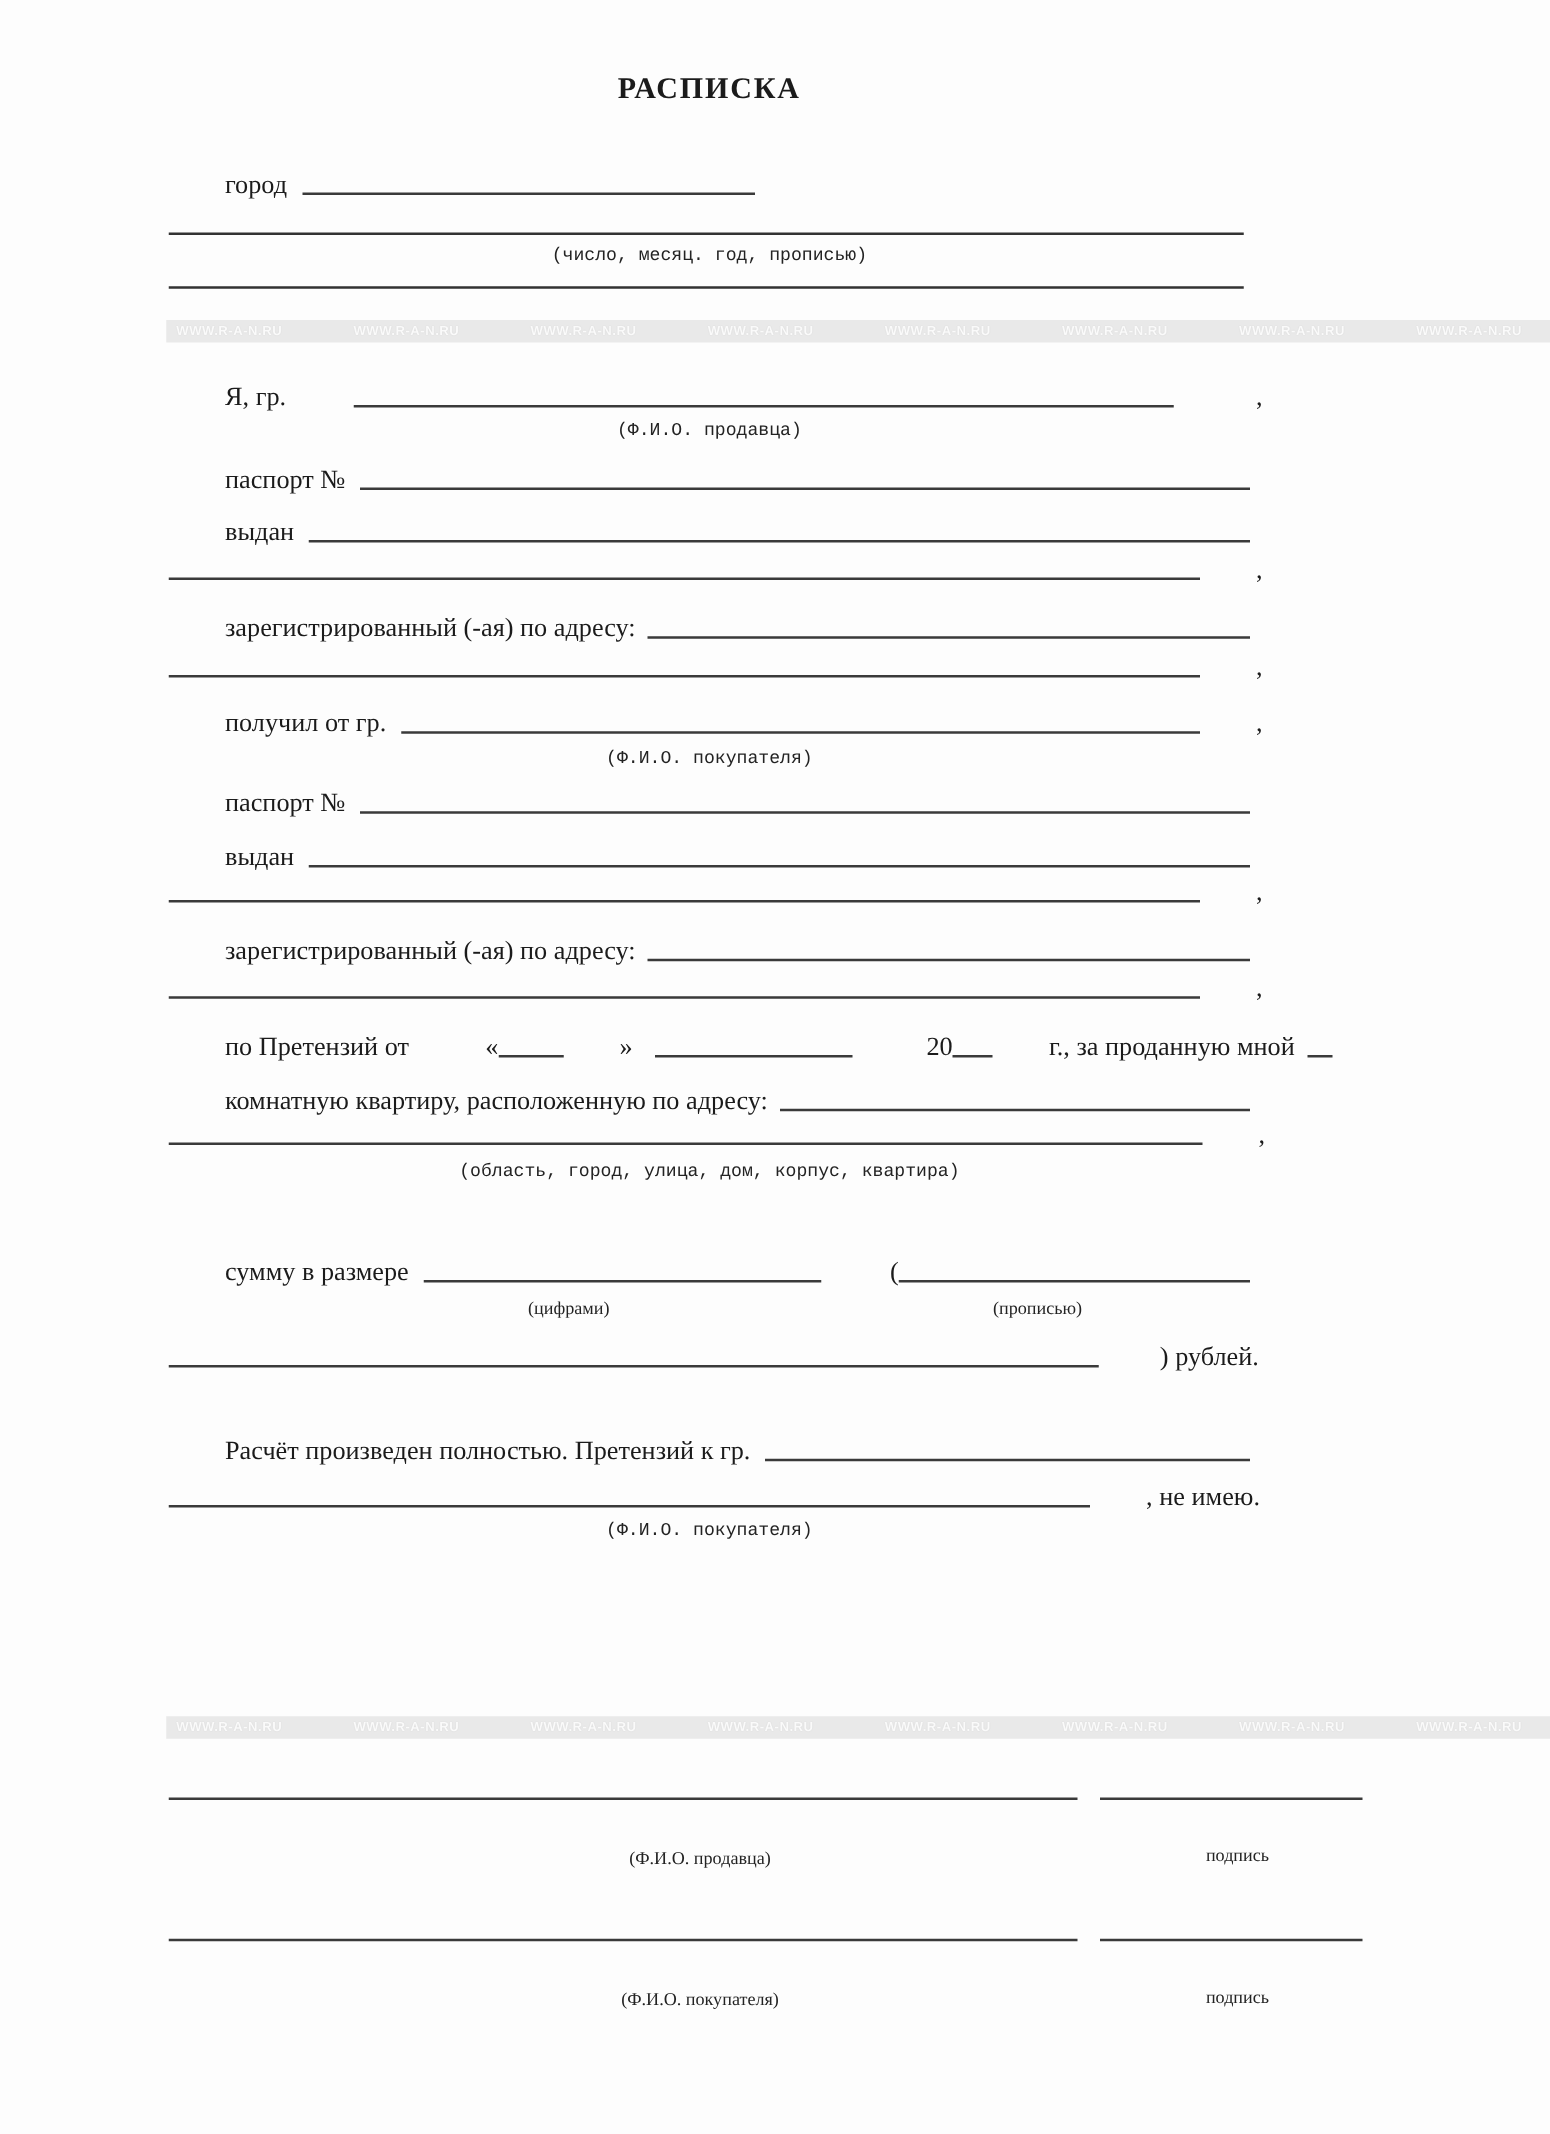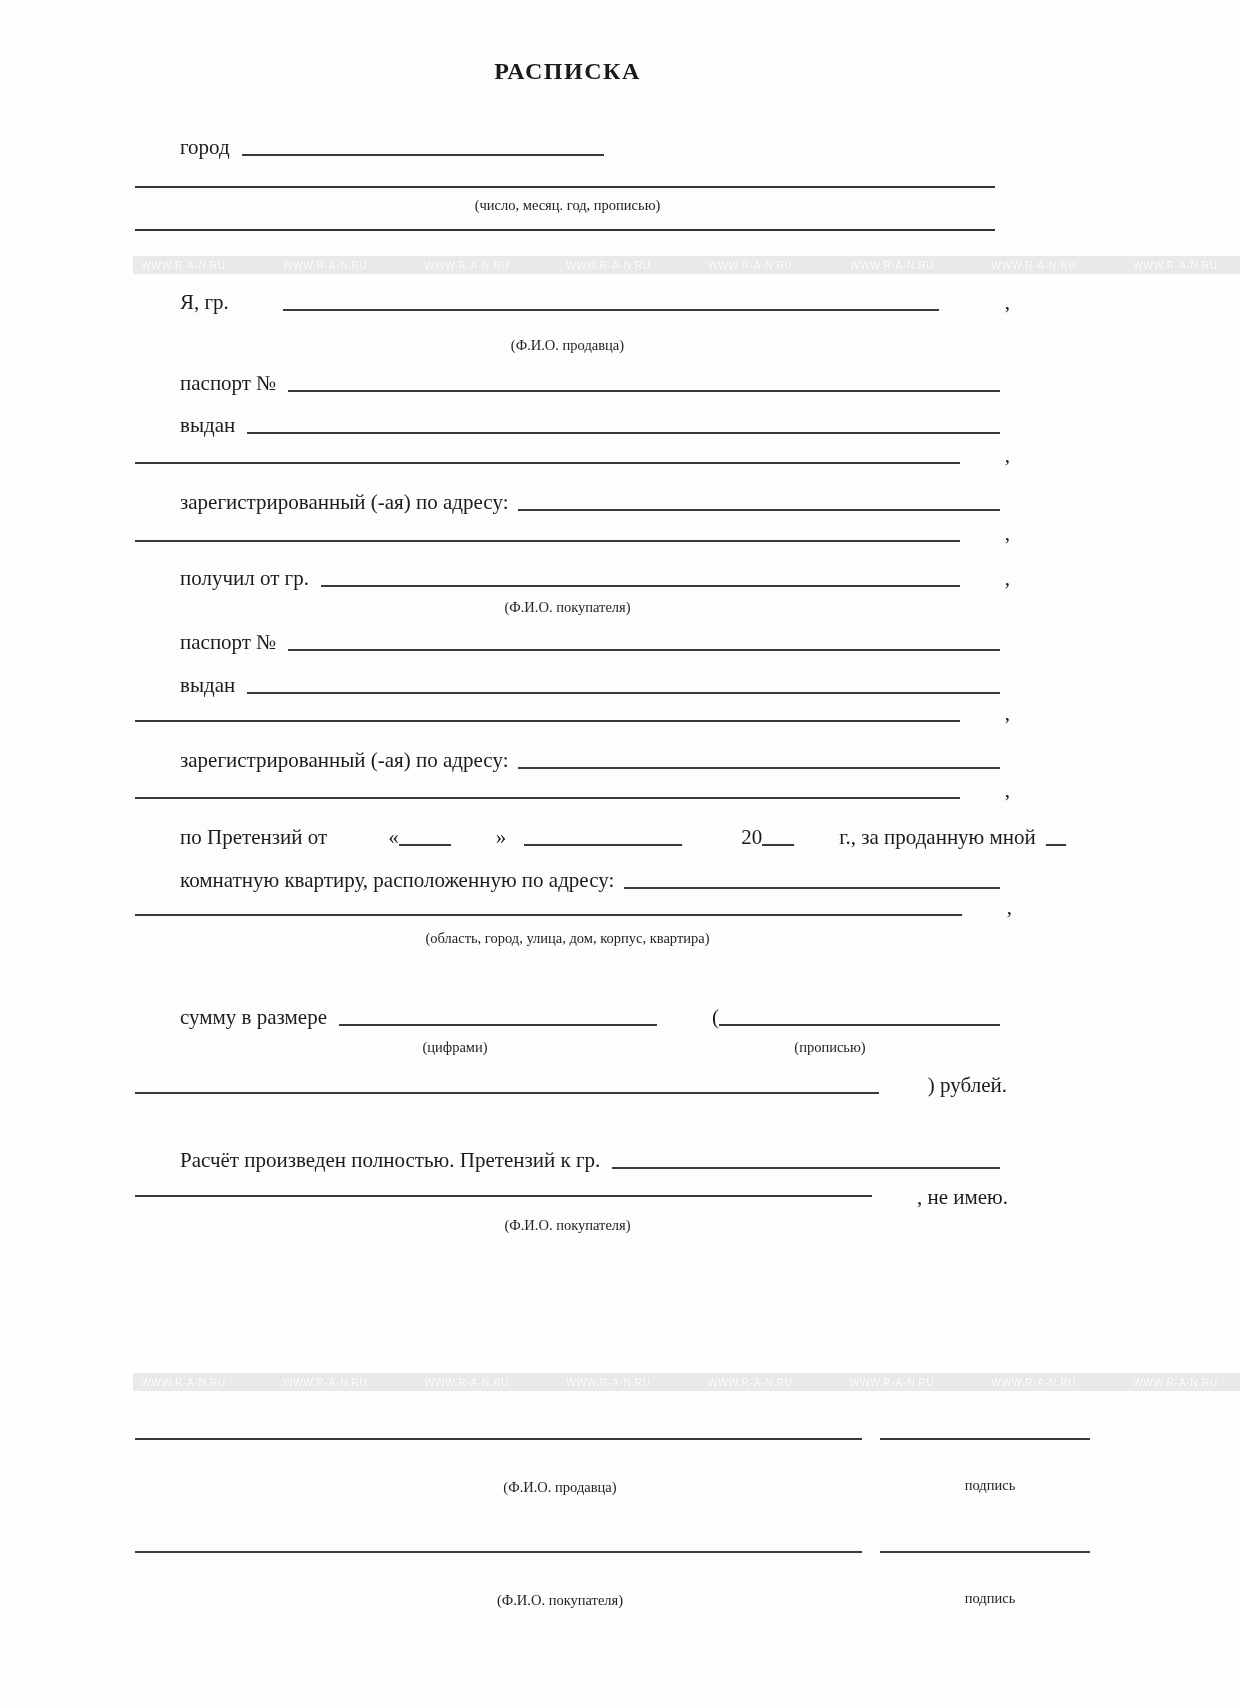--- a/index.html
+++ b/index.html
@@ -23,21 +23,21 @@
   .line.fixed { flex:0 0 auto; }
   .sp { flex:0 0 auto; }
   .hline {
     position:absolute; left:135px; right:245px; height:0;
     border-bottom:2px solid #333;
   }
   .caption {
     position:absolute; font-size:14.5px; color:#232323;
     text-align:center; line-height:1.1;
   }
-  .caption.center { left:135px; right:240px; }
+  .caption.center { left:135px; right:240px;font-family:Liberation Mono, monospace; }
   .title {
     position:absolute; left:135px; right:240px; top:58px;
     text-align:center; font-size:24px; font-weight:bold;
     letter-spacing:1.5px;
   }
   .wm {
     position:absolute; left:133px; right:0; height:18px;
     background:#e9e9e9; overflow:hidden;
     display:flex; align-items:center; gap:57px; padding-left:8px;
   }
@@ -68,21 +68,21 @@
   <span>WWW.R-A-N.RU</span>
   <span>WWW.R-A-N.RU</span>
   <span>WWW.R-A-N.RU</span>
   <span>WWW.R-A-N.RU</span>
   <span>WWW.R-A-N.RU</span>
   <span>WWW.R-A-N.RU</span>
   <span>WWW.R-A-N.RU</span>
   <span>WWW.R-A-N.RU</span>
 </div>
 
-<div class="row" style="top:290px; right:230px;gap:21px;">
+<div class="row" style="top:305px; right:230px;gap:21px;">
   <span class="txt">Я, гр.</span>
   <span class="sp" style="width:12px;"></span>
   <span class="line"></span>
   <span class="txt">,</span>
 </div>
 <div class="caption center" style="top:338px;">(Ф.И.О. продавца)</div>
 
 <div class="row" style="top:371px;">
   <span class="txt">паспорт №</span>
   <span class="sp" style="width:12px;"></span>
@@ -191,21 +191,21 @@
   <span class="sp" style="width:4px;"></span>
   <span class="txt">) рублей.</span>
 </div>
 
 <div class="row" style="top:1148px;">
   <span class="txt">Расчёт произведен полностью. Претензий к гр.</span>
   <span class="sp" style="width:12px;"></span>
   <span class="line"></span>
 </div>
 
-<div class="row" style="top:1185px; right:232px;align-items:center;">
+<div class="row" style="top:1185px; right:232px;">
   <span class="line"></span>
   <span class="txt">, не имею.</span>
 </div>
 <div class="caption center" style="top:1218px;">(Ф.И.О. покупателя)</div>
 
 <div class="wm" style="top:1373px;">
   <span>WWW.R-A-N.RU</span>
   <span>WWW.R-A-N.RU</span>
   <span>WWW.R-A-N.RU</span>
   <span>WWW.R-A-N.RU</span>

